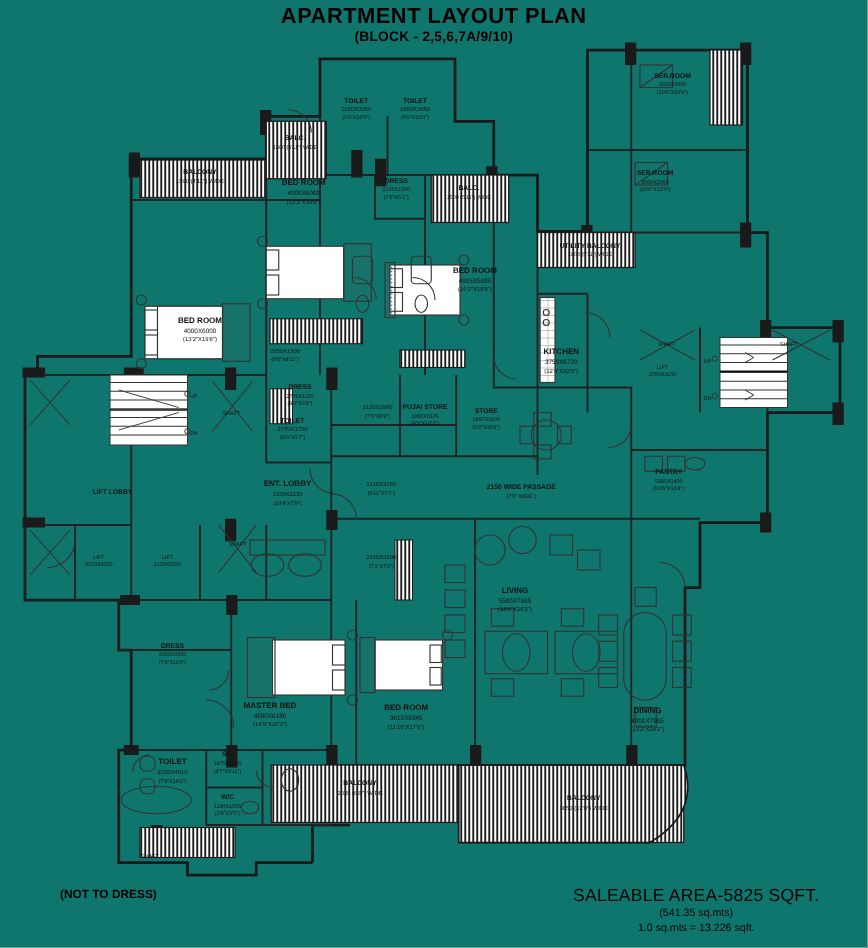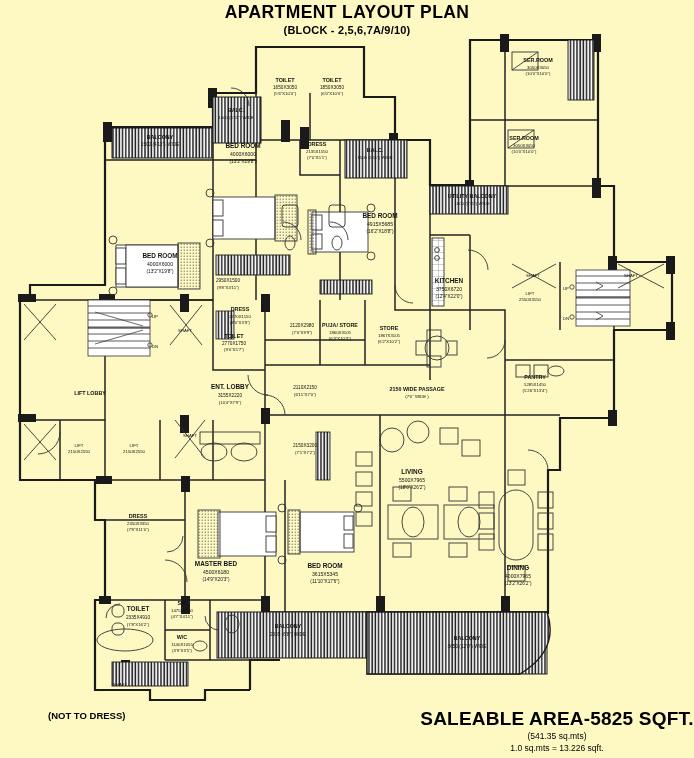--- a/index.html
+++ b/index.html
@@ -1,27 +1,27 @@
 <!DOCTYPE html>
 <html><head>
 <meta charset="utf-8">
 <style>
   html,body{margin:0;padding:0;background:#ffffff;}
   body{width:694px;height:758px;overflow:hidden;
        font-family:"Liberation Sans", sans-serif;color:#000;}
-  #sheet{position:relative;width:694px;height:758px;background:#fef9c3;}
+  #sheet{position:relative;width:694px;height:758px;background:#0f766e;}
 
   .title-block{position:absolute;left:0;top:2px;width:694px;text-align:center;}
   .title-main{font-size:17.5px;font-weight:bold;letter-spacing:.4px;}
   .title-sub{font-size:11px;font-weight:bold;margin-top:1px;letter-spacing:.2px;}
 
   .notscale{position:absolute;left:48px;top:710px;font-size:9.5px;font-weight:bold;}
 
   .area-block{position:absolute;left:420px;top:708px;width:274px;text-align:center;}
-  .area-main{font-size:19px;font-weight:bold;letter-spacing:.2px;}
+  .area-main{font-size:14px;font-weight:normal;letter-spacing:.2px;}
   .area-sub{font-size:8.5px;margin-top:1px;}
   .area-note{font-size:8.5px;margin-top:2px;}
 
   svg{position:absolute;left:0;top:0;}
   svg text{font-family:"Liberation Sans", sans-serif;fill:#111;}
   .lbl{font-size:6.4px;font-weight:bold;text-anchor:middle;}
   .dim{font-size:5.1px;text-anchor:middle;}
   .dim2{font-size:4.7px;text-anchor:middle;}
   .lbl-sm{font-size:5.4px;font-weight:bold;text-anchor:middle;}
   .tiny{font-size:4.3px;text-anchor:middle;}

